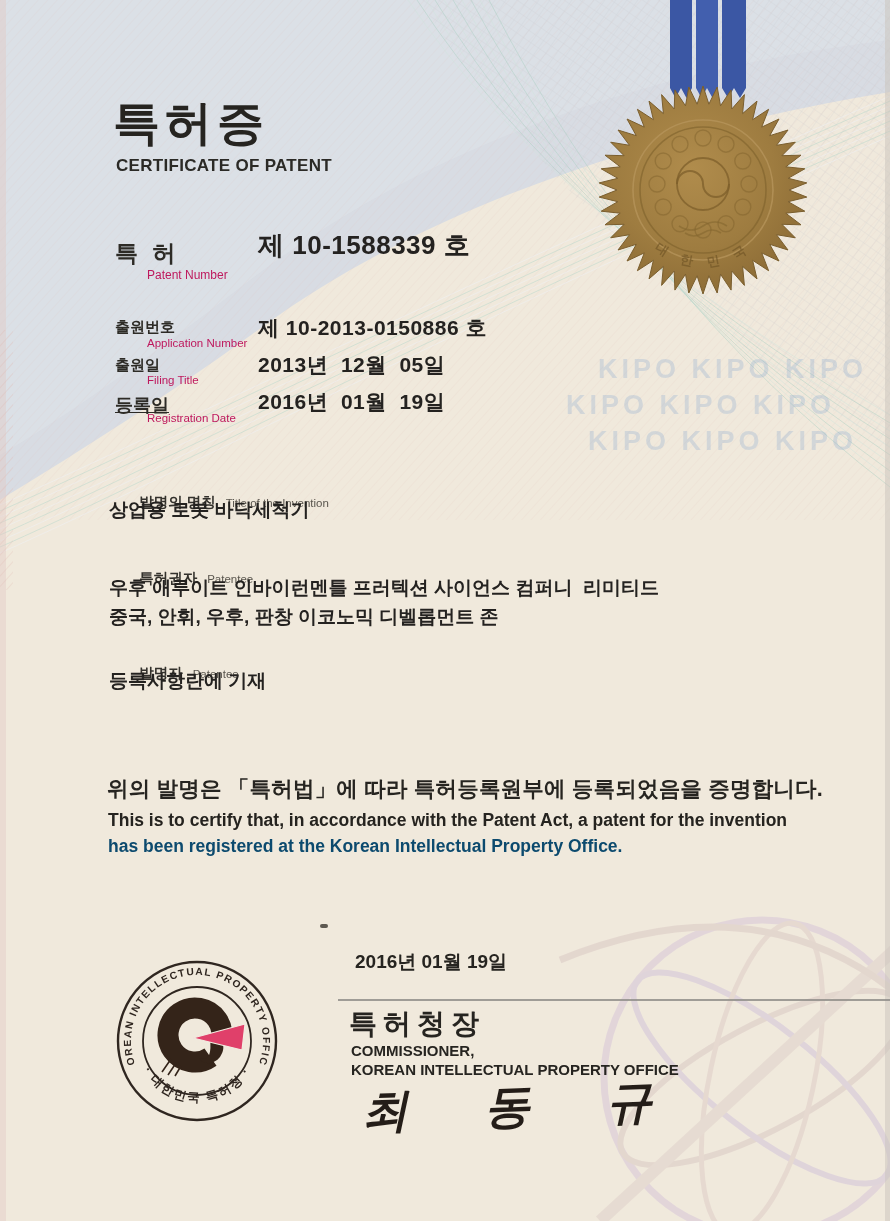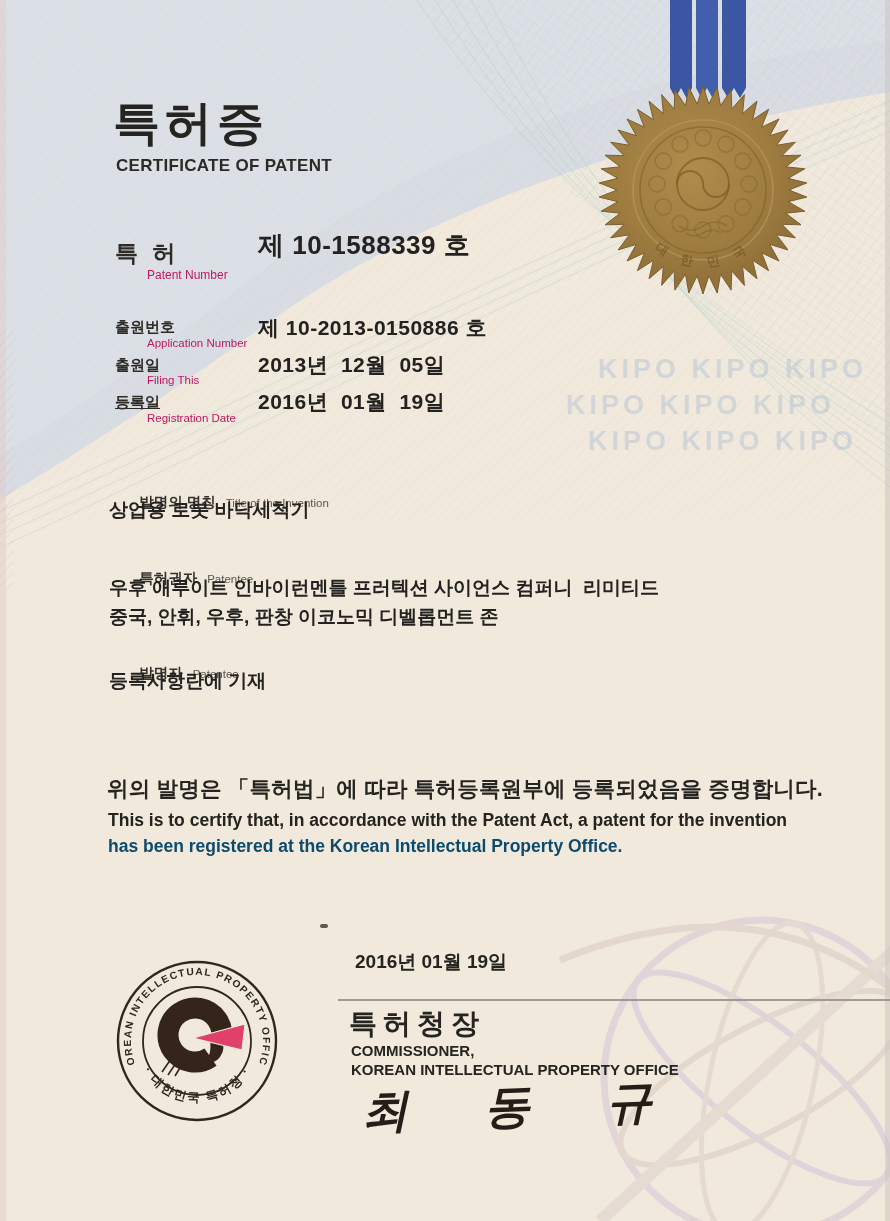--- a/index.html
+++ b/index.html
@@ -19,21 +19,21 @@
   .fval{left:258px;font-weight:800;color:#242220;letter-spacing:.5px;}
   #f0-ko{top:238px;font-size:23px;font-weight:800;letter-spacing:4px;text-align:center;}
   #f0-en{top:268px;font-size:12px;}
   #f0-val{top:228px;font-size:26px;}
   #f1-ko{top:318px;font-size:15px;text-align:center;}
   #f1-en{top:337px;font-size:11.5px;}
   #f1-val{top:314px;font-size:21px;}
   #f2-ko{top:356px;font-size:15px;}
   #f2-en{top:374px;font-size:11.5px;}
   #f2-val{top:351px;font-size:21px;}
-  #f3-ko{top:393px;font-size:15px;text-decoration:underline;}
+  #f3-ko{top:393px;font-size:18px;text-decoration:underline;}
   #f3-en{top:412px;font-size:11.5px;}
   #f3-val{top:388px;font-size:21px;}
   
   .sec-row{left:115px;font-size:14.5px;font-weight:600;color:#33312c;}
   .sec-row .en{font-size:11.5px;font-weight:400;color:#5a564e;margin-left:10px;}
   .sec-val{left:109px;font-size:19px;font-weight:800;color:#242220;}
   #s1-row{top:477px;} #s1-val{top:497px;}
   #s2-row{top:553px;} #s2-l1{top:575px;} #s2-l2{top:604px;}
   #s3-row{top:648px;} #s3-val{top:668px;}
   
@@ -195,21 +195,21 @@
 
     <div class="abs lbl-ko" id="f0-ko">특 허</div>
     <div class="abs lbl-en" id="f0-en">Patent Number</div>
     <div class="abs fval" id="f0-val">제 10-1588339 호</div>
 
     <div class="abs lbl-ko" id="f1-ko">출원번호</div>
     <div class="abs lbl-en" id="f1-en">Application Number</div>
     <div class="abs fval" id="f1-val">제 10-2013-0150886 호</div>
 
     <div class="abs lbl-ko" id="f2-ko">출원일</div>
-    <div class="abs lbl-en" id="f2-en">Filing This</div>
+    <div class="abs lbl-en" id="f2-en">Filing Title</div>
     <div class="abs fval" id="f2-val">2013년  12월  05일</div>
 
     <div class="abs lbl-ko" id="f3-ko">등록일</div>
     <div class="abs lbl-en" id="f3-en">Registration Date</div>
     <div class="abs fval" id="f3-val">2016년  01월  19일</div>
 
     <div class="abs sec-row" id="s1-row">
       <span>발명의 명칭</span><span class="en">Title of the Invention</span>
     </div>
     <div class="abs sec-val" id="s1-val">상업용 로봇 바닥세척기</div>

